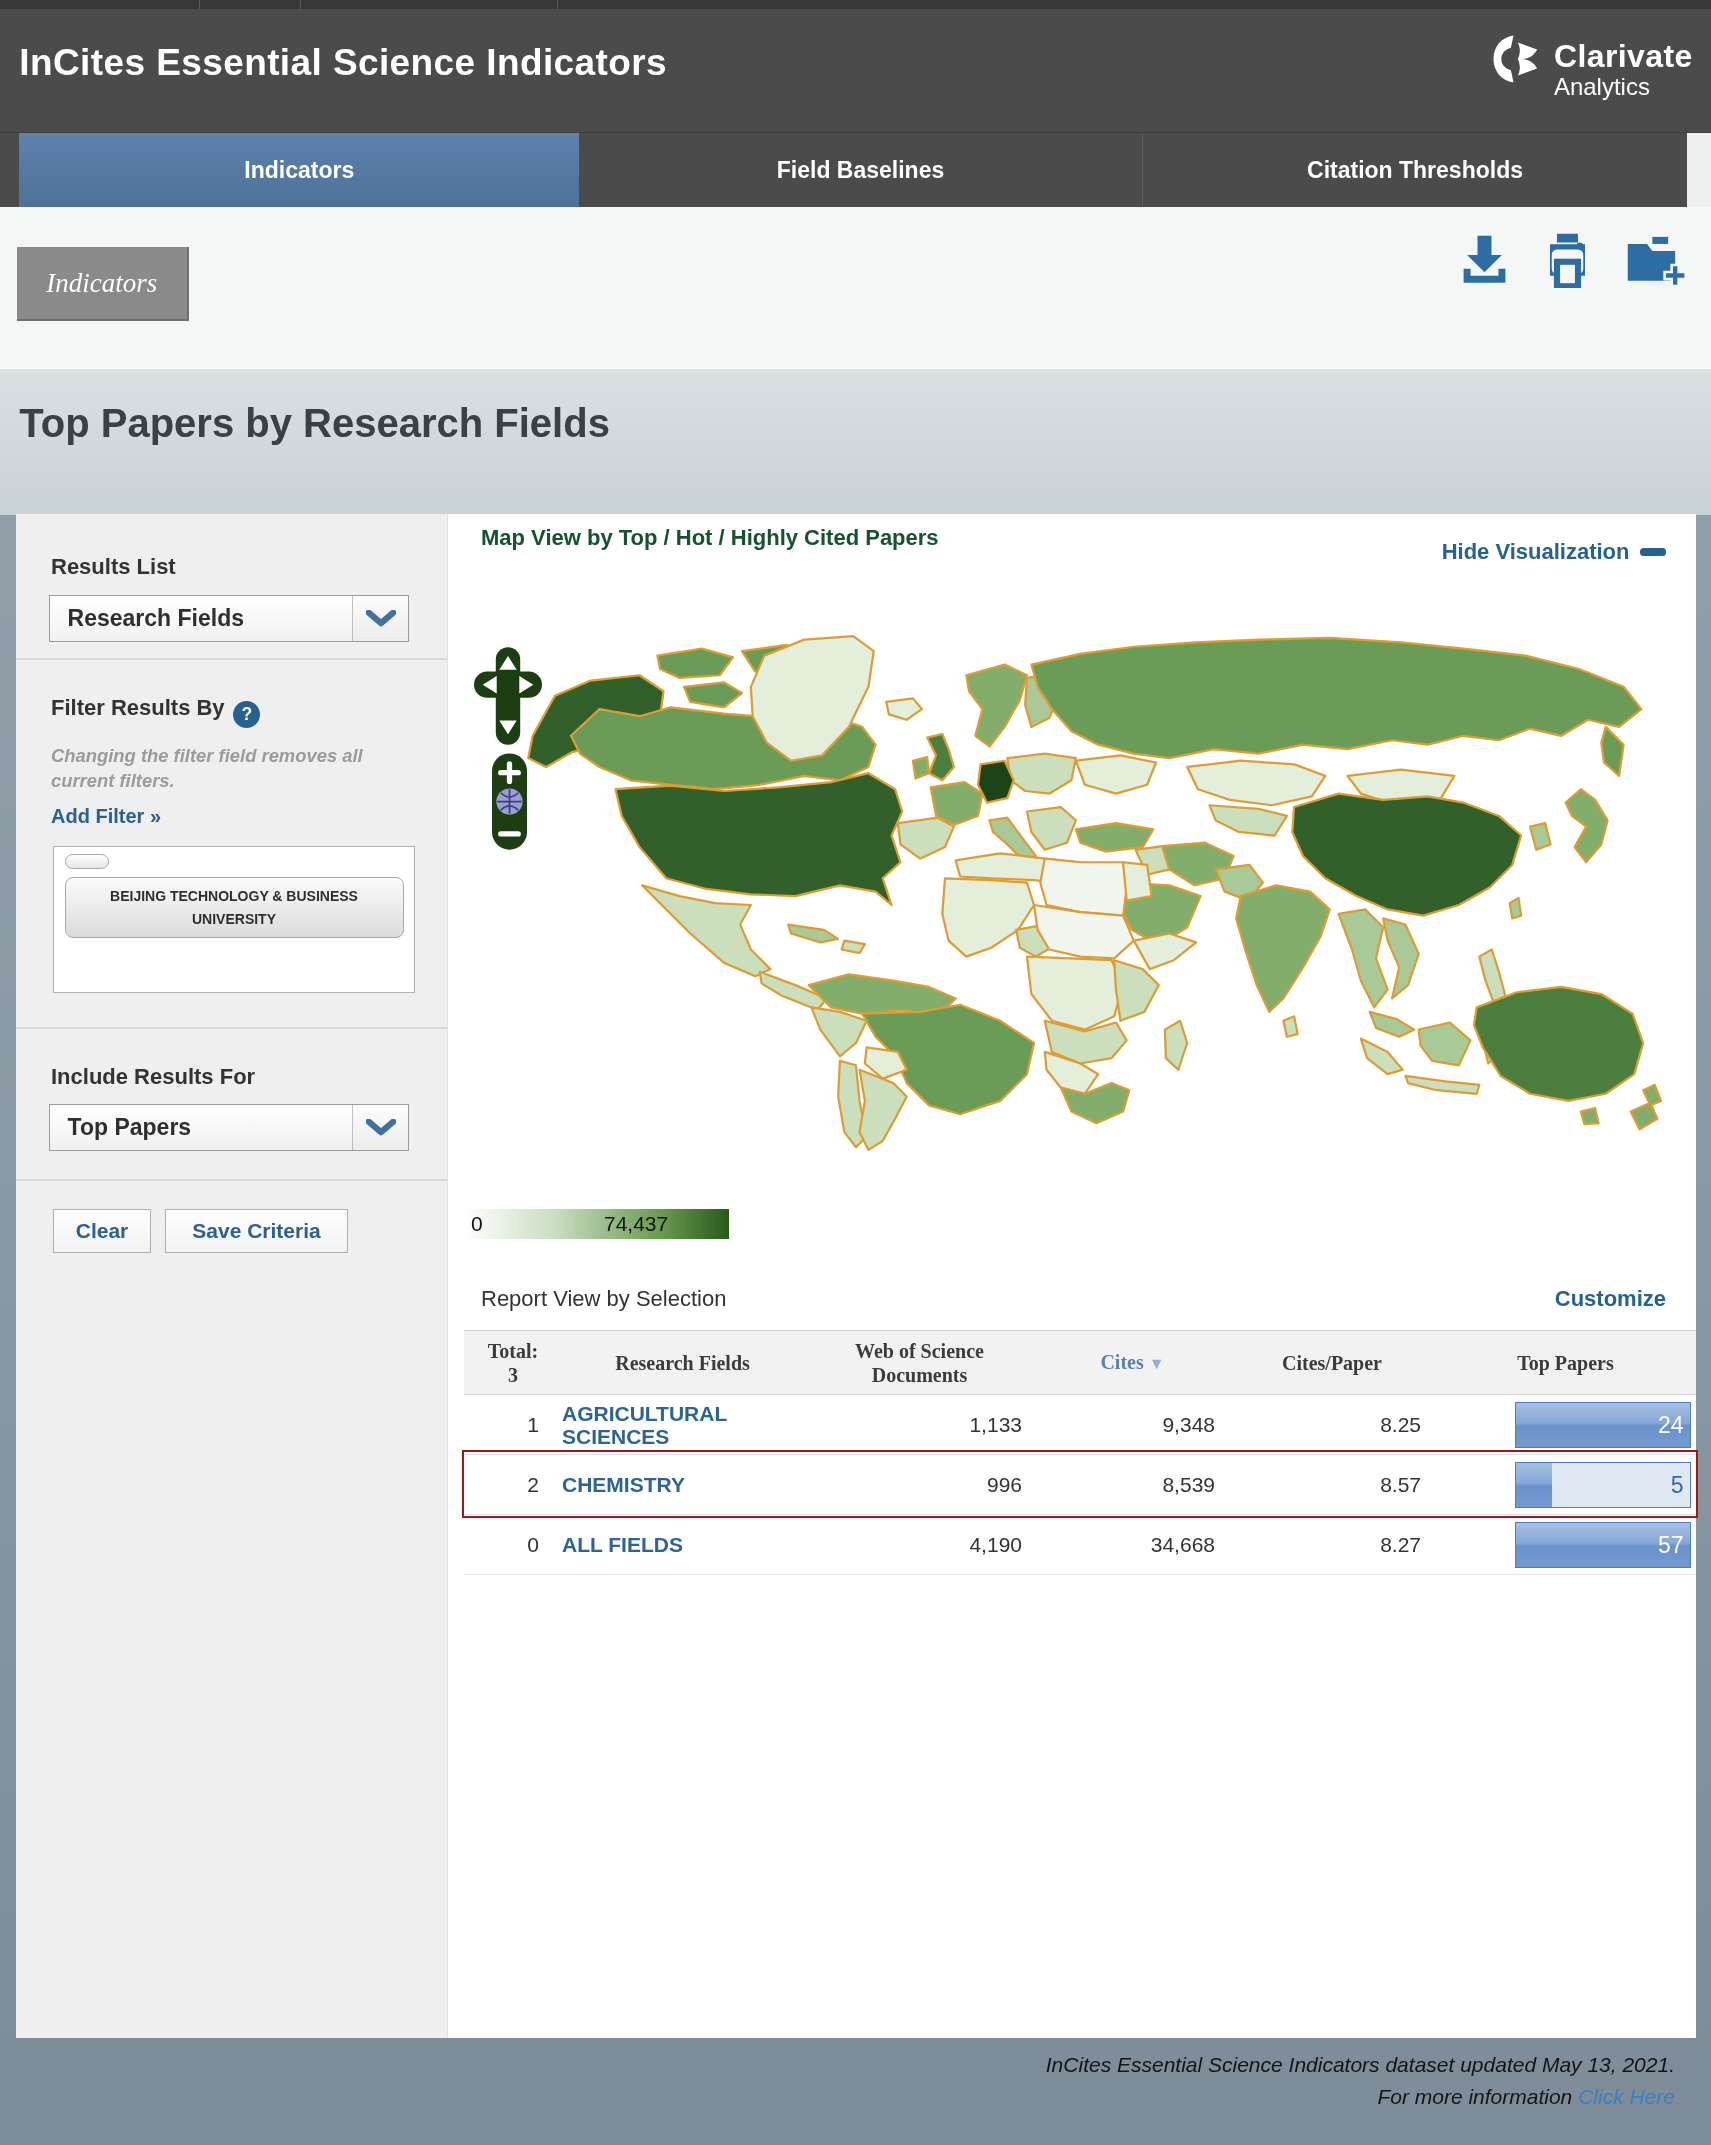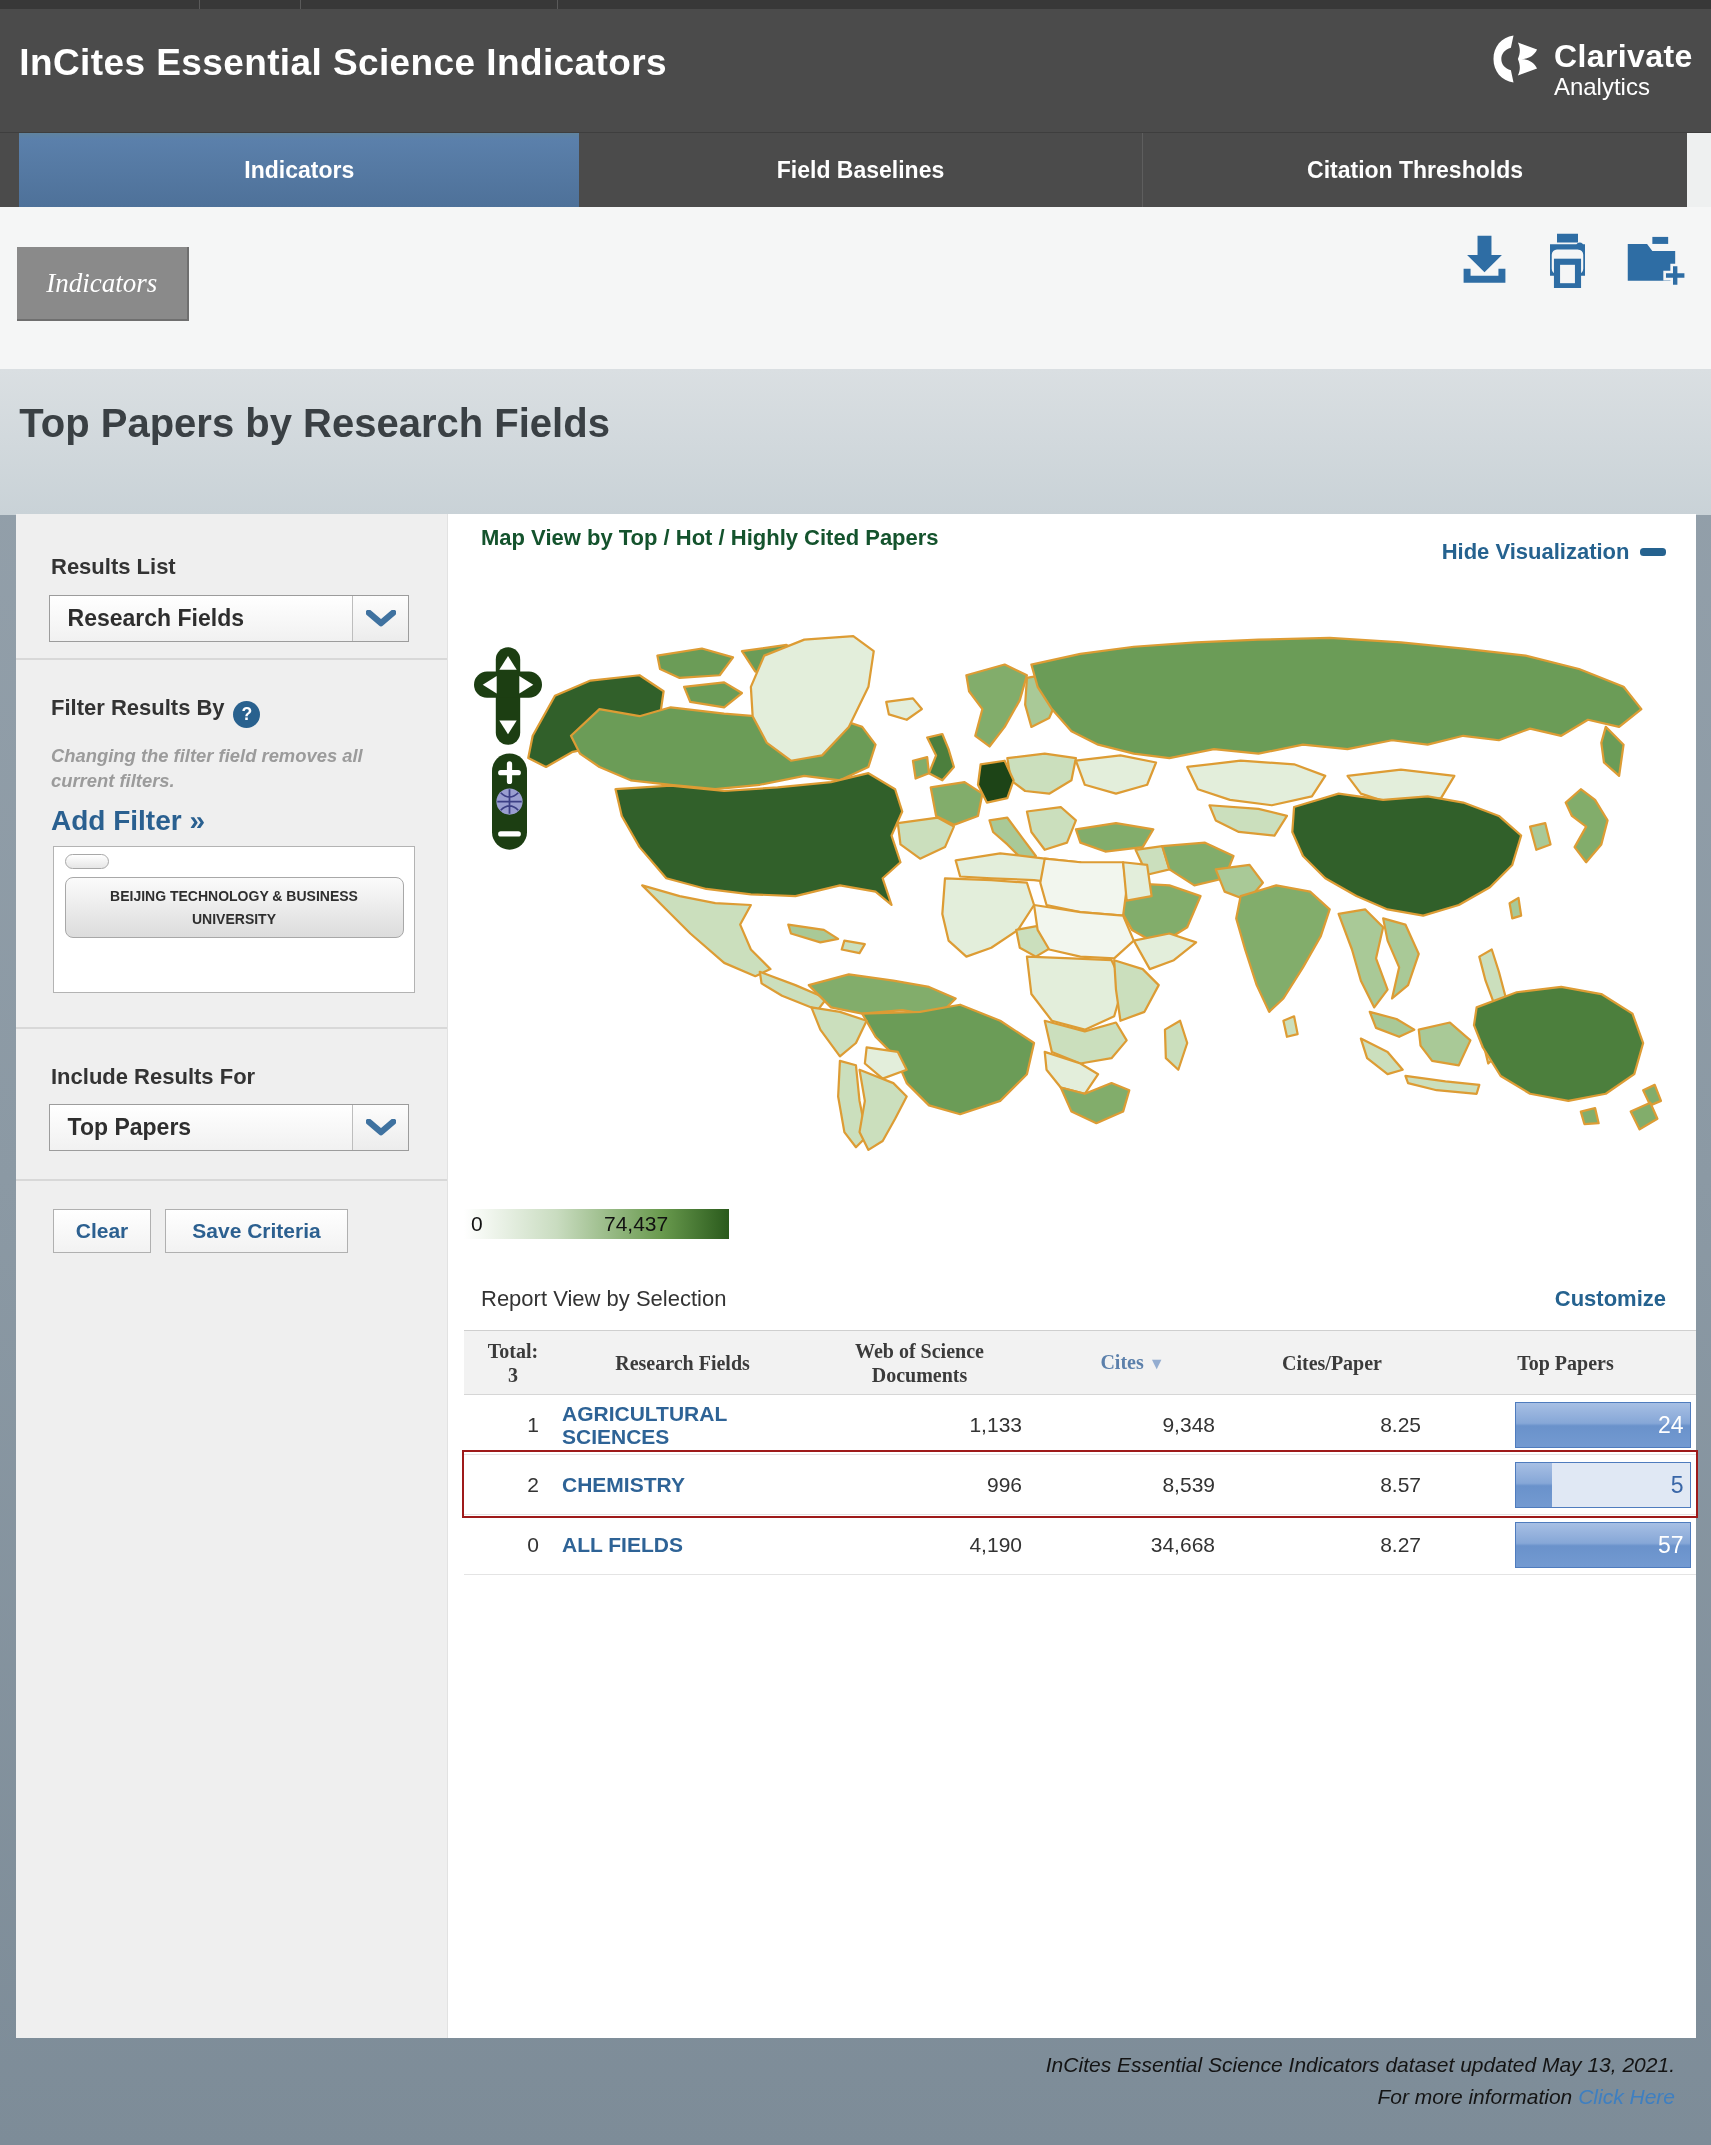--- a/index.html
+++ b/index.html
@@ -47,21 +47,21 @@
   
   .sidebar{left:16px;top:514px;width:432px;height:1524px;background:#efefef;border-right:1.8px solid #e2e2e2;}
   .sb-label{position:absolute;font-size:22px;font-weight:bold;color:#333;}
   .dropdown{position:absolute;width:360px;height:47px;border:1.8px solid #9c9c9c;
      background:linear-gradient(180deg,#ffffff,#f1f1f1);display:flex;align-items:center;cursor:pointer;}
   .dd-val{flex:1;padding-left:17.6px;font-size:23px;font-weight:bold;color:#2e2e2e;}
   .dd-arrow{width:56px;height:100%;border-left:1.8px solid #bdbdbd;display:flex;align-items:center;justify-content:center;
      background:linear-gradient(180deg,#fdfdfd,#ececec);}
   .sb-div{position:absolute;left:0;width:100%;height:1.8px;background:#d8d8d8;}
   .sb-note{position:absolute;left:35px;width:360px;font-size:18.4px;font-weight:bold;font-style:italic;color:#9b9b9b;line-height:24.6px;}
-  .addfilter{position:absolute;left:35px;font-size:28px;font-weight:bold;color:#2a6090;cursor:pointer;}
+  .addfilter{position:absolute;left:35px;font-size:20px;font-weight:bold;color:#2a6090;cursor:pointer;}
   .filterbox{position:absolute;left:37px;width:362px;height:147px;background:#fff;border:1.8px solid #b3b3b3;}
   .pill{position:absolute;left:10.5px;top:7px;width:44px;height:15px;border:1.8px solid #a8a8a8;border-radius:8px;
      background:linear-gradient(180deg,#fff,#e6e6e6);}
   .chip{position:absolute;left:10.5px;top:30px;width:339px;height:61px;border:1.8px solid #a8a8a8;border-radius:8px;
      background:linear-gradient(180deg,#fbfbfb,#dcdcdc);display:flex;align-items:center;justify-content:center;
      text-align:center;font-size:14px;font-weight:bold;color:#2f2f2f;line-height:23px;cursor:pointer;padding:0 12.3px;}
   .sb-btn{position:absolute;height:44px;border:1.8px solid #b0b0b0;background:linear-gradient(180deg,#ffffff,#f2f2f2);
      display:flex;align-items:center;justify-content:center;font-size:21px;font-weight:bold;color:#2c6090;cursor:pointer;}
   .helpdot{display:inline-flex;width:27px;height:27px;border-radius:50%;background:#29618e;color:#fff;
      align-items:center;justify-content:center;font-size:17.6px;font-weight:bold;vertical-align:-5.3px;margin-left:8.8px;cursor:pointer;}

